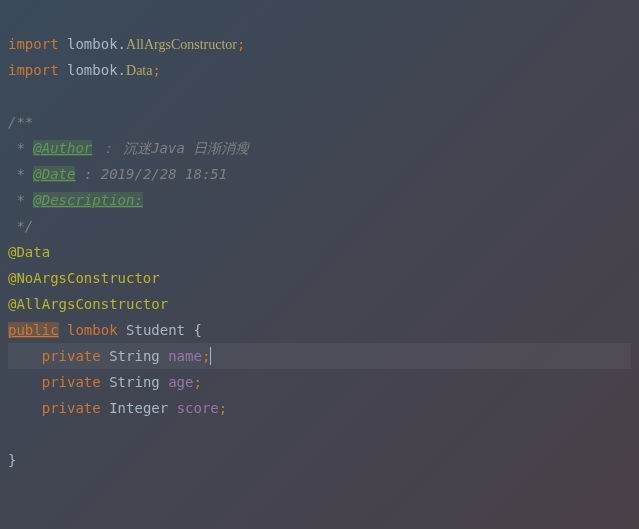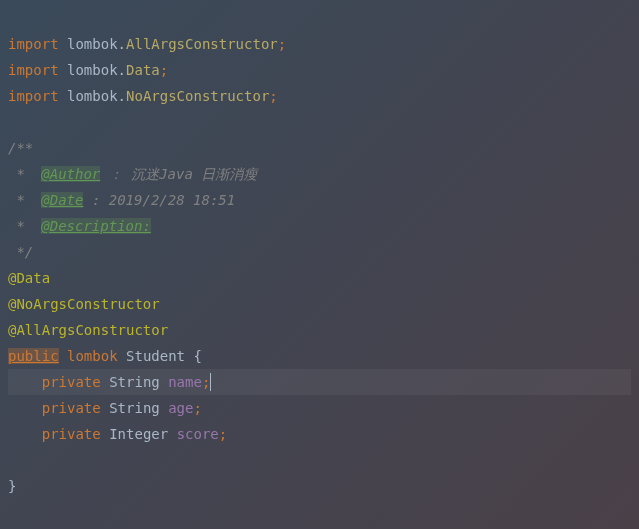--- a/index.html
+++ b/index.html
@@ -24,34 +24,34 @@
     }
     .keyword {
       color: #cc7832;
     }
     .package-name {
       color: #a9b7c6;
       text-decoration: underline wavy #808080;
     }
     .classname {
       color: #b8a965;
+      font-family: Liberation Serif, serif;
     }
     .annotation {
       color: #bbb529;
     }
     .comment {
       color: #808080;
       font-style: italic;
     }
     .javadoc-tag {
       color: #629755;
       font-style: italic;
       background: rgba(98, 151, 85, 0.25);
       text-decoration: underline;
-      margin-left: 8px;
     }
     .string-type {
       color: #a9b7c6;
     }
     .field-name {
       color: #9876aa;
     }
     .semicolon {
       color: #cc7832;
     }
@@ -70,21 +70,20 @@
       margin-bottom: 2px;
     }
   </style>
 </head>
 <body>
 
 <div>
 <div class="line">&nbsp;</div>
 <div class="line"><span class="keyword">import</span> <span class="string-type">lombok.</span><span class="classname">AllArgsConstructor</span><span class="semicolon">;</span></div>
 <div class="line"><span class="keyword">import</span> <span class="string-type">lombok.</span><span class="classname">Data</span><span class="semicolon">;</span></div>
-<div class="line"><span class="keyword">import</span> <span class="string-type">lombok.</span><span class="classname">NoArgsConstructor</span><span class="semicolon">;</span></div>
 <div class="line">&nbsp;</div>
 <div class="line"><span class="comment">/**</span></div>
 <div class="line"><span class="comment"> * </span><span class="javadoc-tag">@Author</span><span class="comment"> ： 沉迷Java 日渐消瘦</span></div>
 <div class="line"><span class="comment"> * </span><span class="javadoc-tag">@Date</span><span class="comment"> : 2019/2/28 18:51</span></div>
 <div class="line"><span class="comment"> * </span><span class="javadoc-tag">@Description:</span></div>
 <div class="line"><span class="comment"> */</span></div>
 <div class="line"><span class="annotation">@Data</span></div>
 <div class="line"><span class="annotation">@NoArgsConstructor</span></div>
 <div class="line"><span class="annotation">@AllArgsConstructor</span></div>
 <div class="line"><span class="keyword highlight-public">public</span> <span class="keyword">lombok</span> <span class="string-type">Student</span><span> {</span></div>

